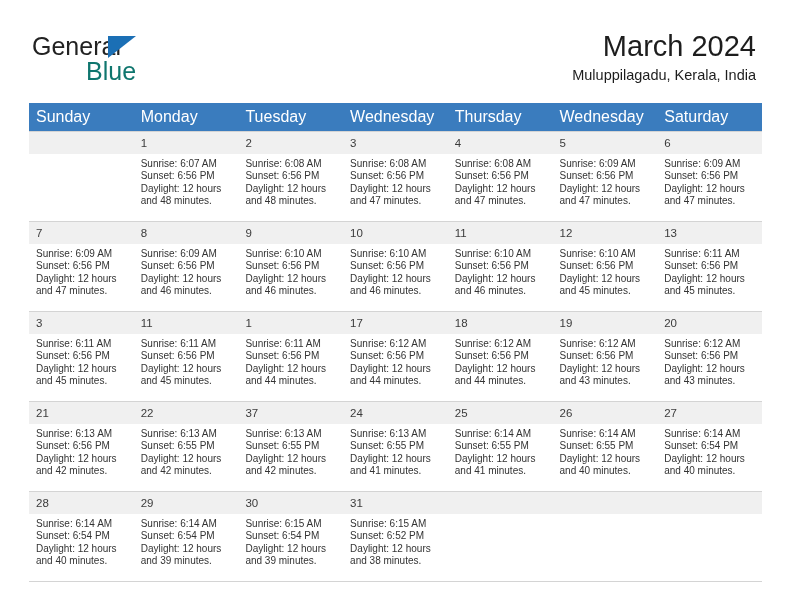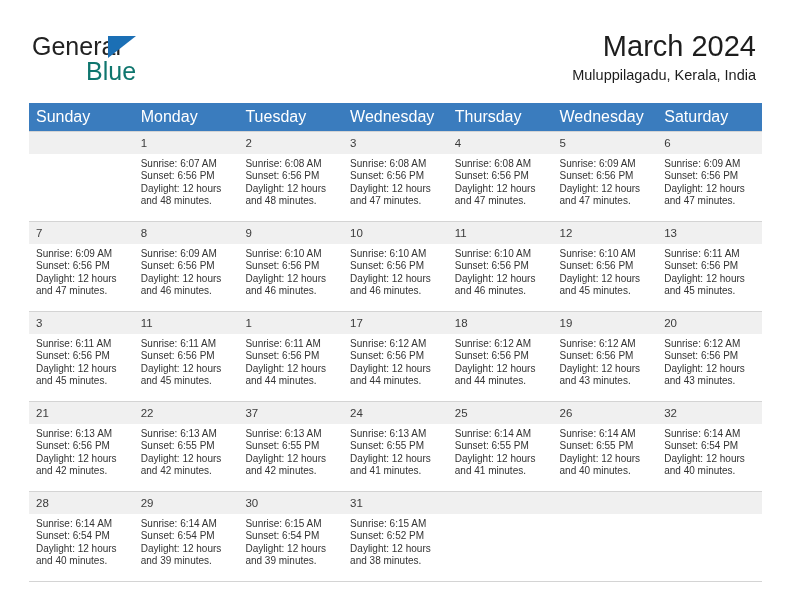--- a/index.html
+++ b/index.html
@@ -463,21 +463,21 @@
               <div class="details">
                 <div>Sunrise: 6:14 AM</div>
                 <div>Sunset: 6:55 PM</div>
                 <div>Daylight: 12 hours</div>
                 <div>and 40 minutes.</div>
               </div>
             </div>
           </td>
           <td>
             <div class="cell-inner">
-              <div class="daynum">32</div>
+              <div class="daynum">27</div>
               <div class="details">
                 <div>Sunrise: 6:14 AM</div>
                 <div>Sunset: 6:54 PM</div>
                 <div>Daylight: 12 hours</div>
                 <div>and 40 minutes.</div>
               </div>
             </div>
           </td>
         </tr>
         <tr>

